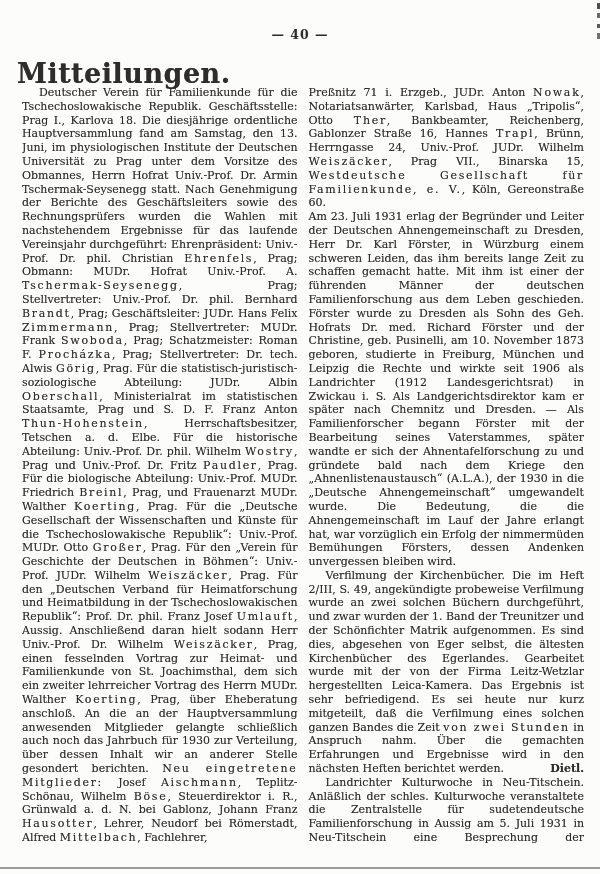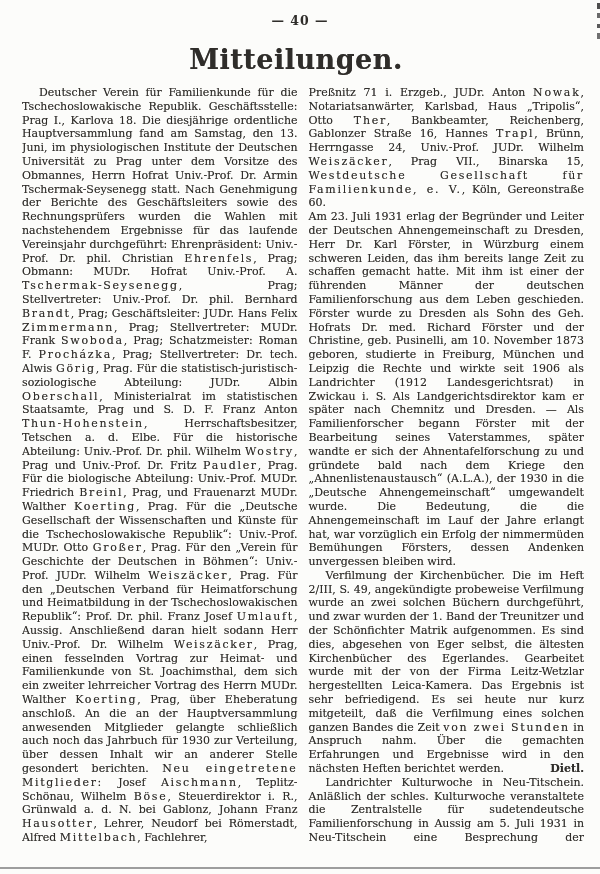--- a/index.html
+++ b/index.html
@@ -11,28 +11,30 @@
     font-family: "DejaVu Serif", serif;
     color: var(--ink, #2f2d2a);
     overflow: hidden;
   }
   .page-number {
     padding-top: 13px;
     text-align: center;
     font-size: 12.5px;
     font-weight: bold;
     letter-spacing: 1px;
+    margin-top: 14px;
   }
   .title {
     margin: 16px 8px 0 0;
-    text-align: center;
+    text-align: left;
     font-size: 27px;
     font-weight: bold;
     letter-spacing: 0.5px;
     text-shadow: 0 0 0.5px rgba(30,28,25,0.55);
+    padding-left: 17px;
   }
   .columns {
     position: absolute;
     left: 22px;
     right: 16px;
     top: 86px;
     height: 760px;
     overflow: hidden;
     display: flex;
     gap: 11px;

